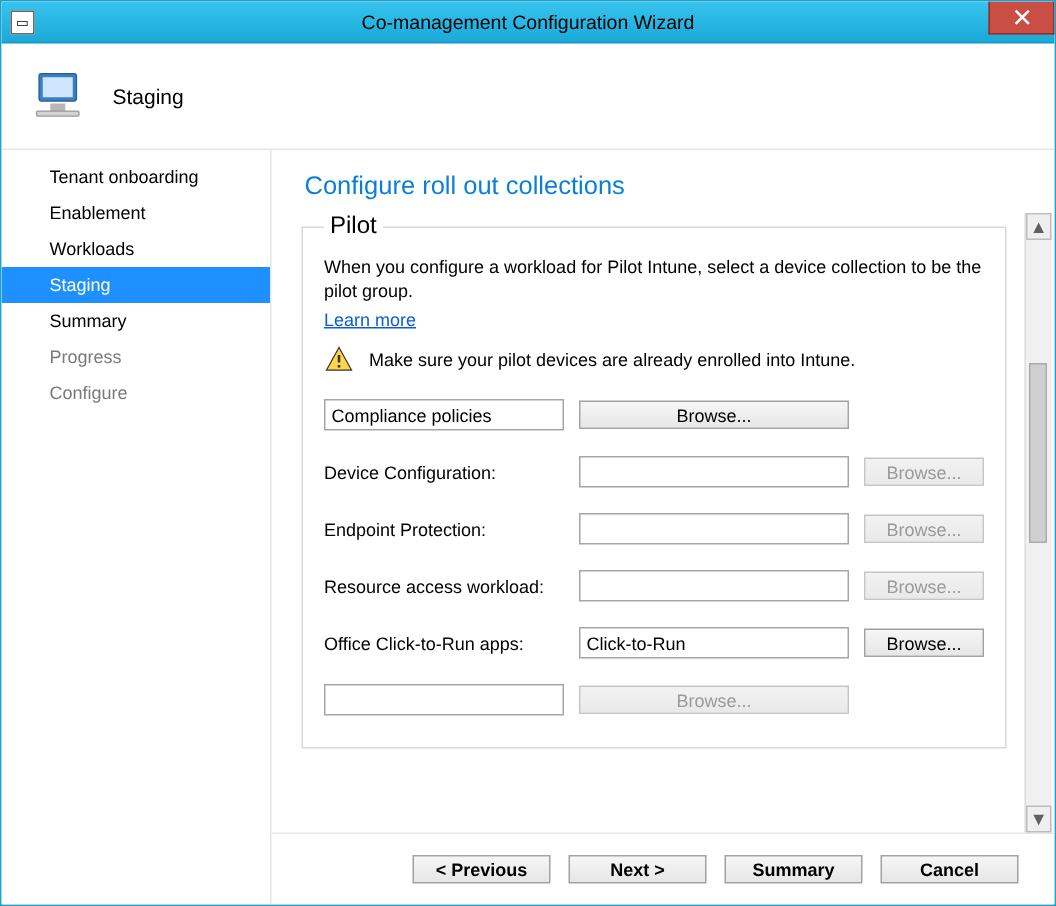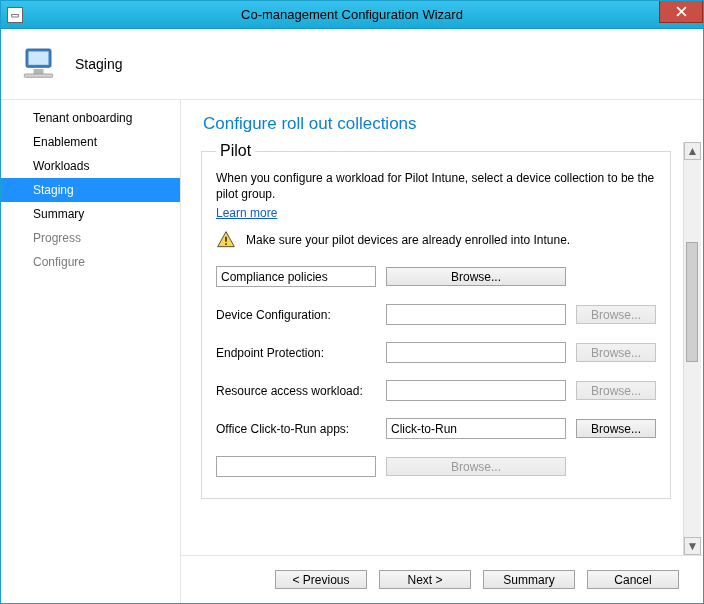--- a/index.html
+++ b/index.html
@@ -178,21 +178,21 @@
   }
   .footer {
     height: 48px;
     border-top: 1px solid #e5e5e5;
     display: flex;
     align-items: center;
     justify-content: flex-end;
     gap: 12px;
     padding-right: 24px;
   }
-  .footer .btn { width: 92px; }
+  .footer .btn { width: 92px; font-weight: bold; }
 </style>
 </head>
 <body>
 
 <div class="titlebar">
   <div class="app-icon">▭</div>
   <div class="title">Co-management Configuration Wizard</div>
   <div class="close" title="Close">
     <svg viewBox="0 0 10 10" width="11" height="11">
         <path d="M1 1 L9 9 M9 1 L1 9" stroke="#fff" stroke-width="1.6"></path>

